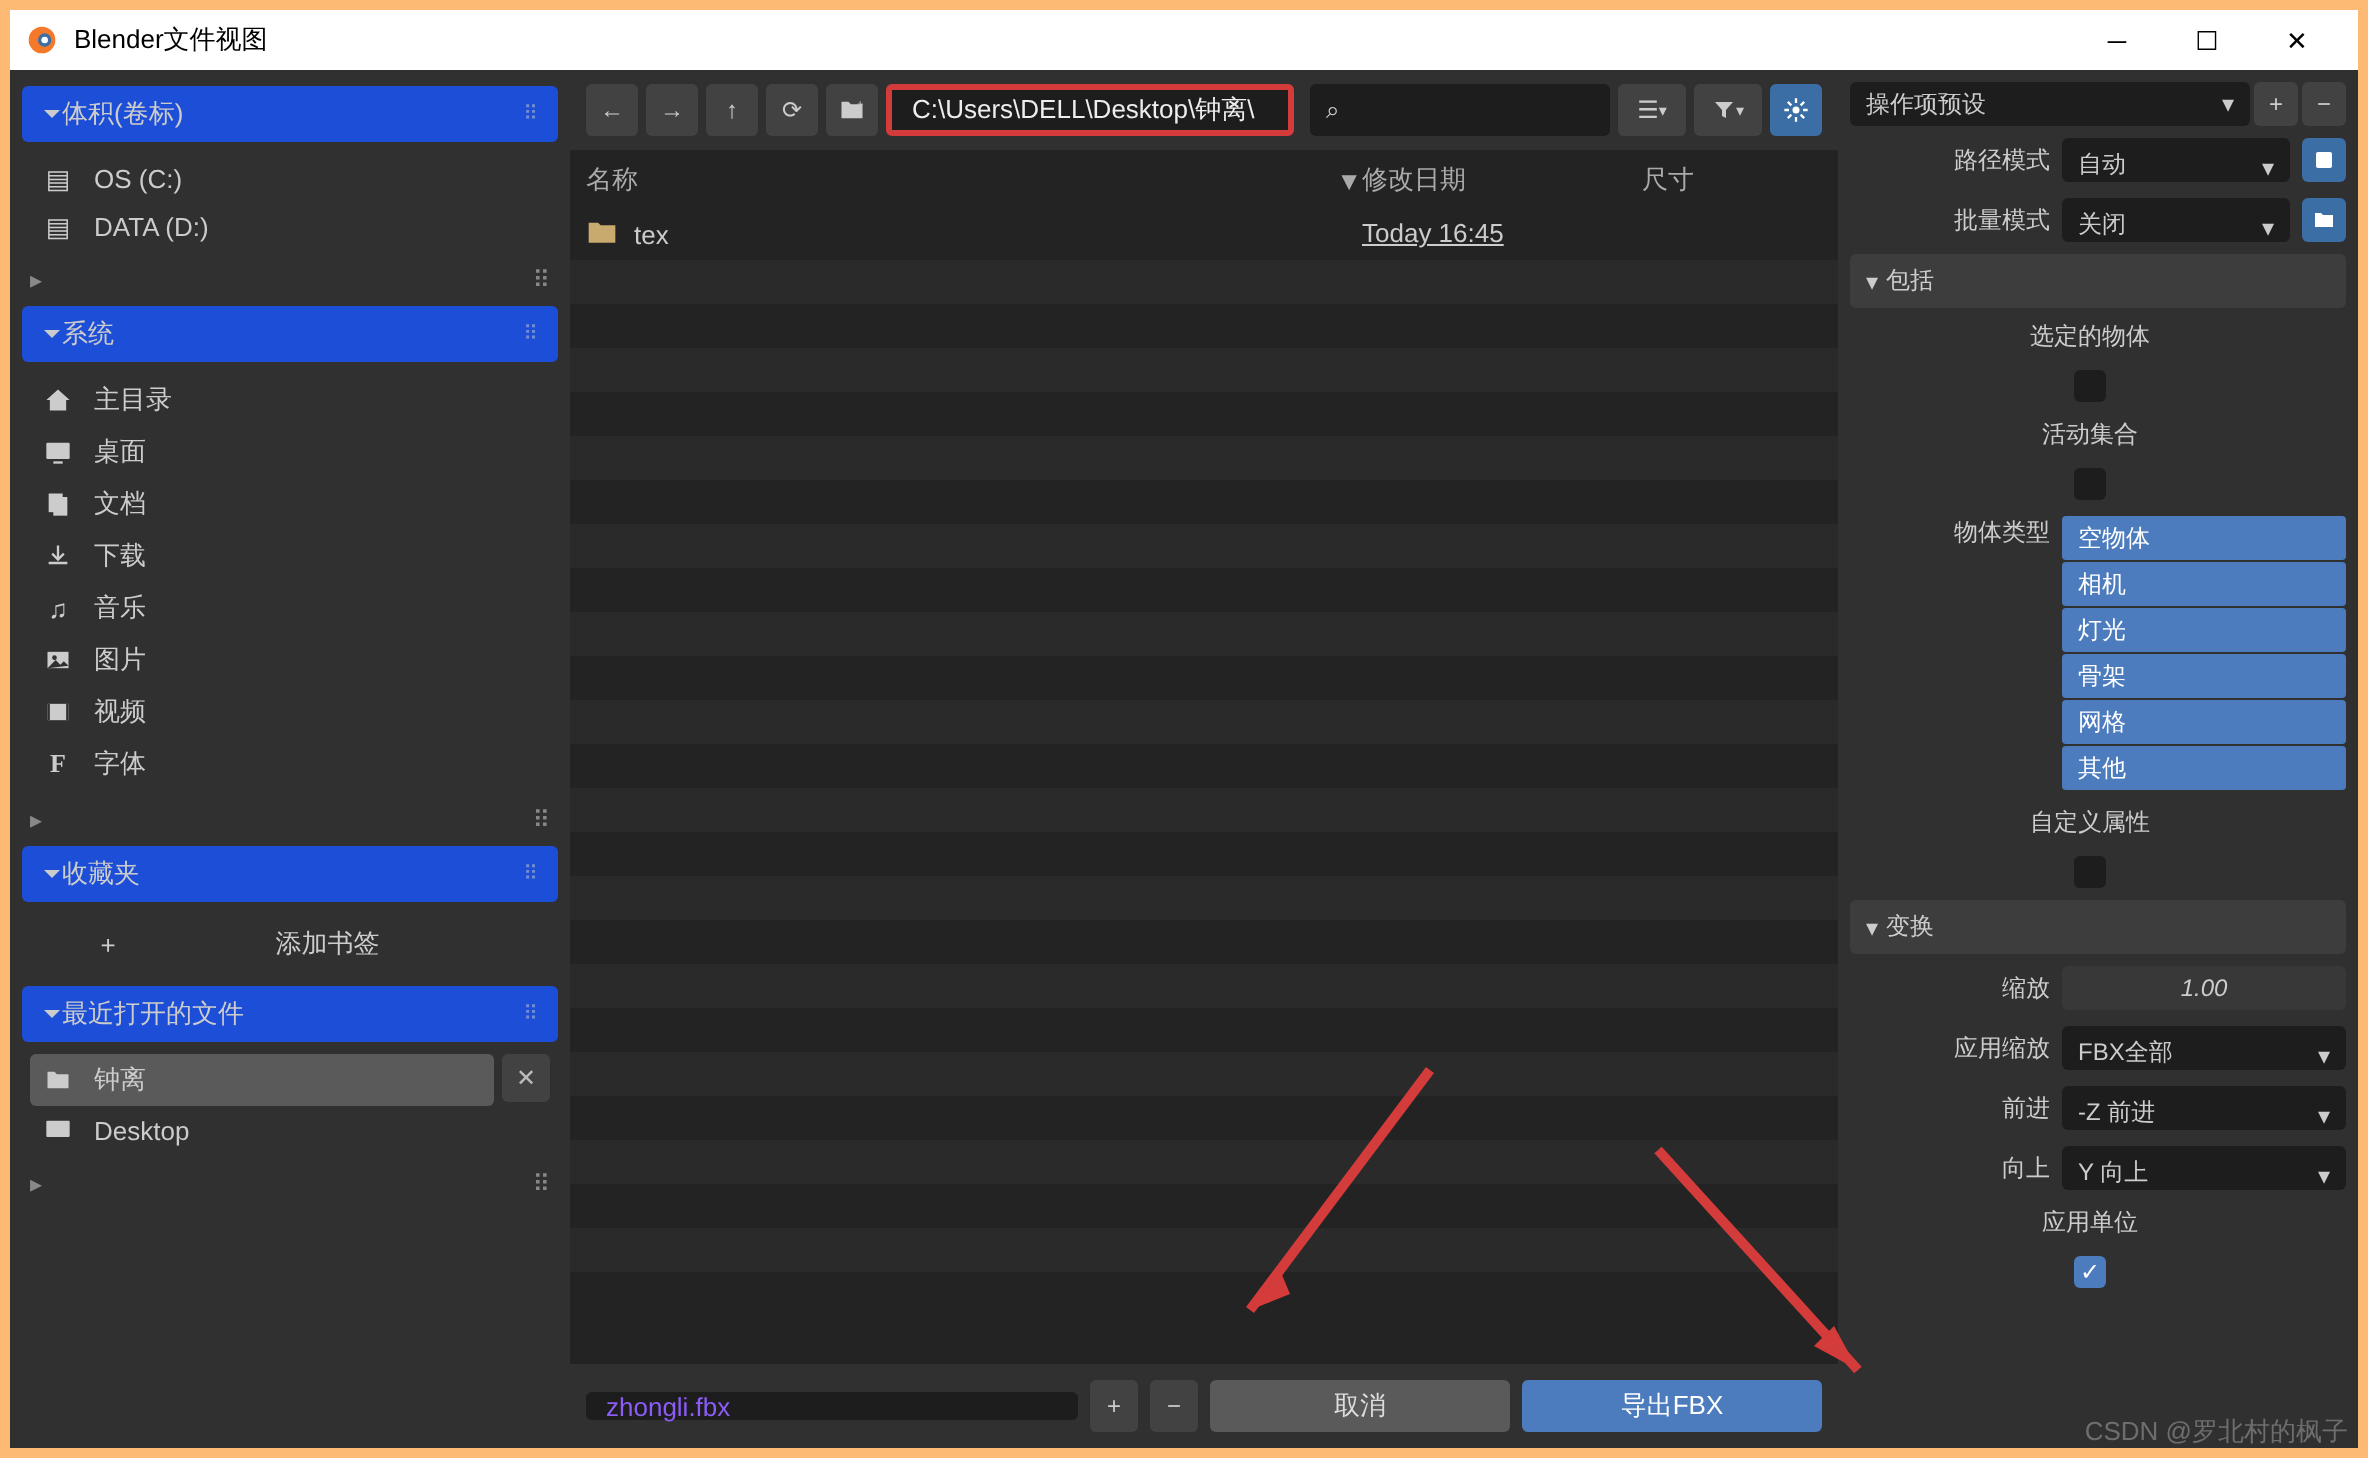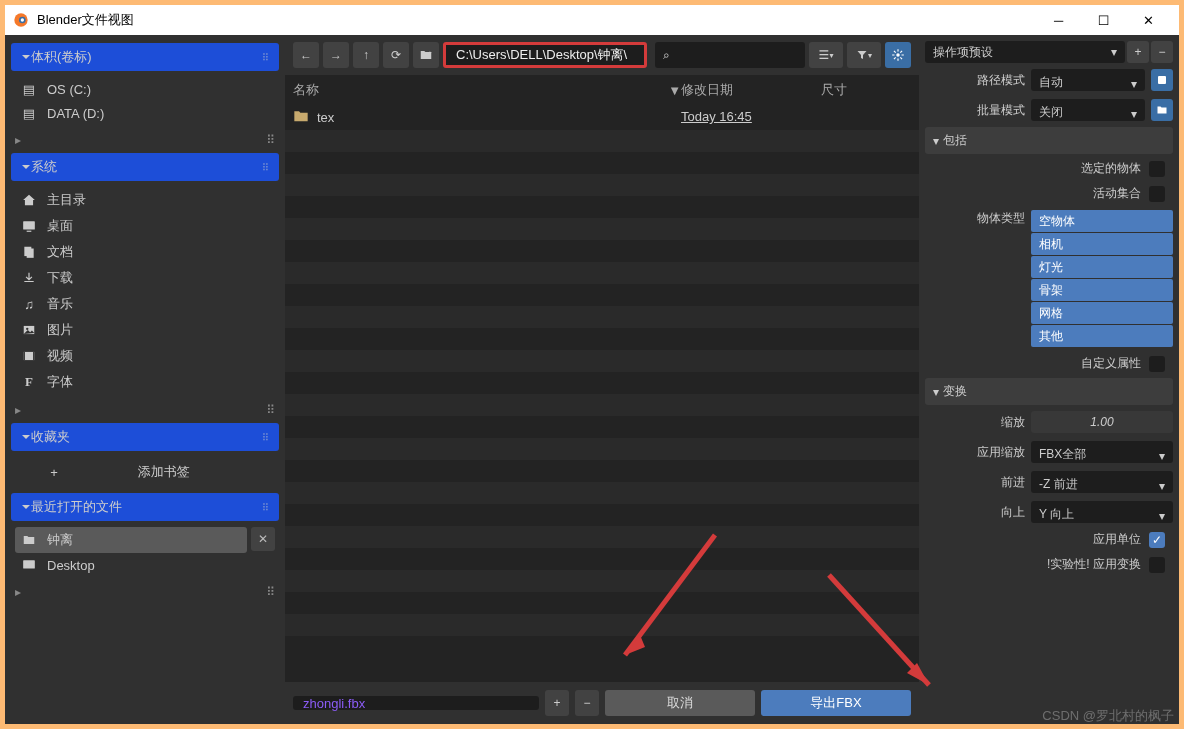--- a/index.html
+++ b/index.html
@@ -57,21 +57,21 @@
 .preset-select { flex: 1; height: 22px; background: #1d1d1d; border-radius: 3px; display: flex; align-items: center; padding: 0 8px; }
 .sq { width: 22px; height: 22px; background: #424242; border-radius: 3px; display: flex; align-items: center; justify-content: center; }
 .opt-row { display: flex; align-items: center; gap: 6px; padding: 2px 0; }
 .opt-label { width: 100px; text-align: right; font-size: 12px; }
 .opt-control { flex: 1; height: 22px; background: #1d1d1d; border-radius: 3px; display: flex; align-items: flex-end; padding: 0 8px; }
 .opt-control.sel { justify-content: space-between; }
 .iconbtn { width: 22px; height: 22px; background: #3a6ea5; border-radius: 3px; display: flex; align-items: center; justify-content: center; color: #fff; }
 .section-head { background: #3d3d3d; padding: 5px 8px; border-radius: 3px; display: flex; align-items: center; gap: 4px; }
 .checkbox { width: 16px; height: 16px; background: #1d1d1d; border-radius: 3px; }
 .checkbox.checked { background: #4c7cbd; display: flex; align-items: center; justify-content: center; color: #fff; }
-.check-row { display: flex; justify-content: flex-end; align-items: center; gap: 8px; padding: 2px 8px 2px 0; }
+.check-row { display: flex; justify-content: flex-end; align-items: center; gap: 8px; padding: 2px 8px 2px 0; flex-direction: column; }
 .toggle-item { height: 22px; background: #4c7cbd; color: #fff; display: flex; align-items: center; padding: 0 8px; border-radius: 2px; }
 .num-field { flex: 1; height: 22px; background: #383838; border-radius: 3px; display: flex; align-items: center; justify-content: center; font-style: italic; }
 
 .arrow { position: absolute; pointer-events: none; }
 .watermark { position: absolute; bottom: 4px; right: 10px; color: #888; font-size: 13px; opacity: 0.7; }
 svg.chev-icon { width: 10px; height: 10px; fill: #ccc; }
 svg.small-ico { width: 14px; height: 14px; fill: #ccc; }
 </style>
 </head>
 <body>
@@ -429,24 +429,20 @@
           <div class="opt-label">向上</div>
           <div class="opt-control sel">
             <span>Y 向上</span>
             <span>▾</span>
           </div>
         </div>
       <div class="check-row">
           <span>应用单位</span>
           <div class="checkbox checked">✓</div>
         </div>
-      <div class="check-row">
-          <span>!实验性! 应用变换</span>
-          <div class="checkbox"></div>
-        </div>
 
       <svg class="arrow" style="position:absolute;left:-100px;top:530px;" width="200" height="150" viewBox="0 0 200 150">
           <path d="M10 10 L110 120" stroke="#d43b3b" stroke-width="5" fill="none"></path>
           <path d="M110 120 L88 108 L98 98 Z" fill="#d43b3b"></path>
         </svg>
     </div>
   </div>
 </div>
 
 <div class="watermark">CSDN @罗北村的枫子</div>

